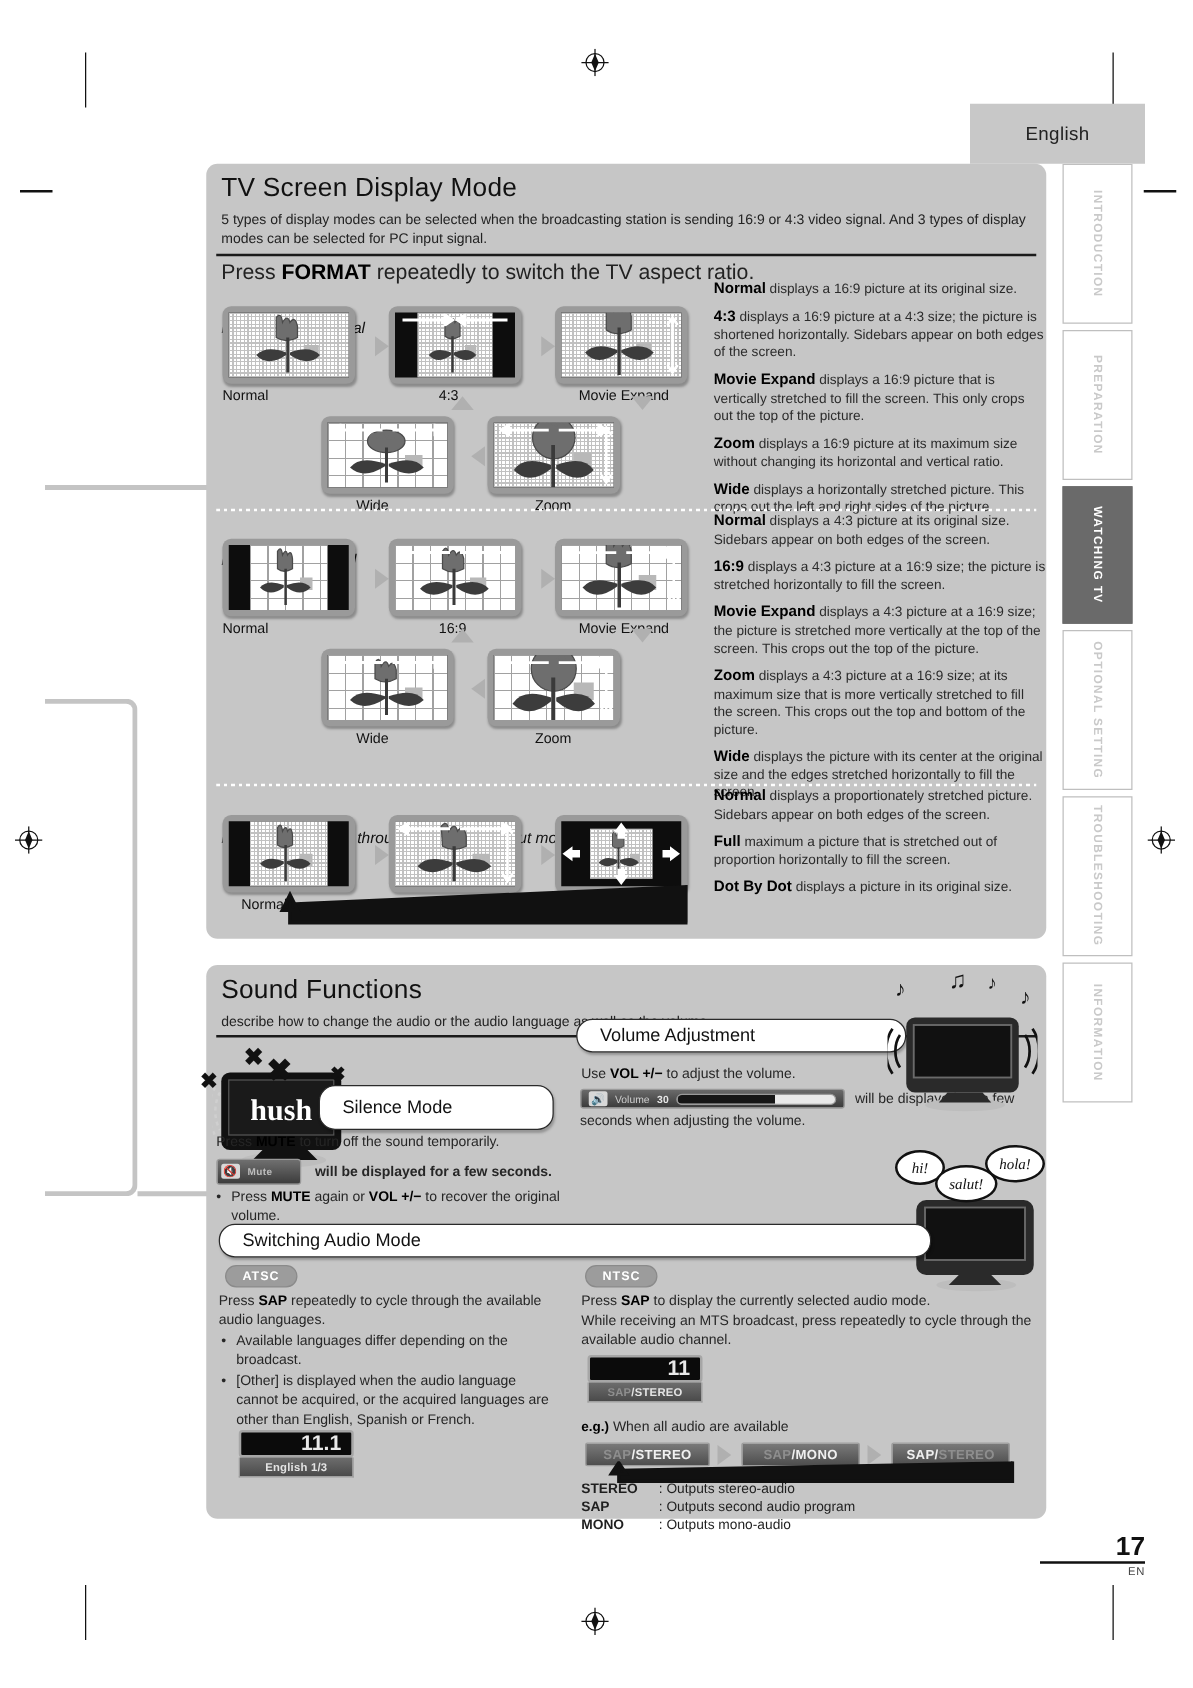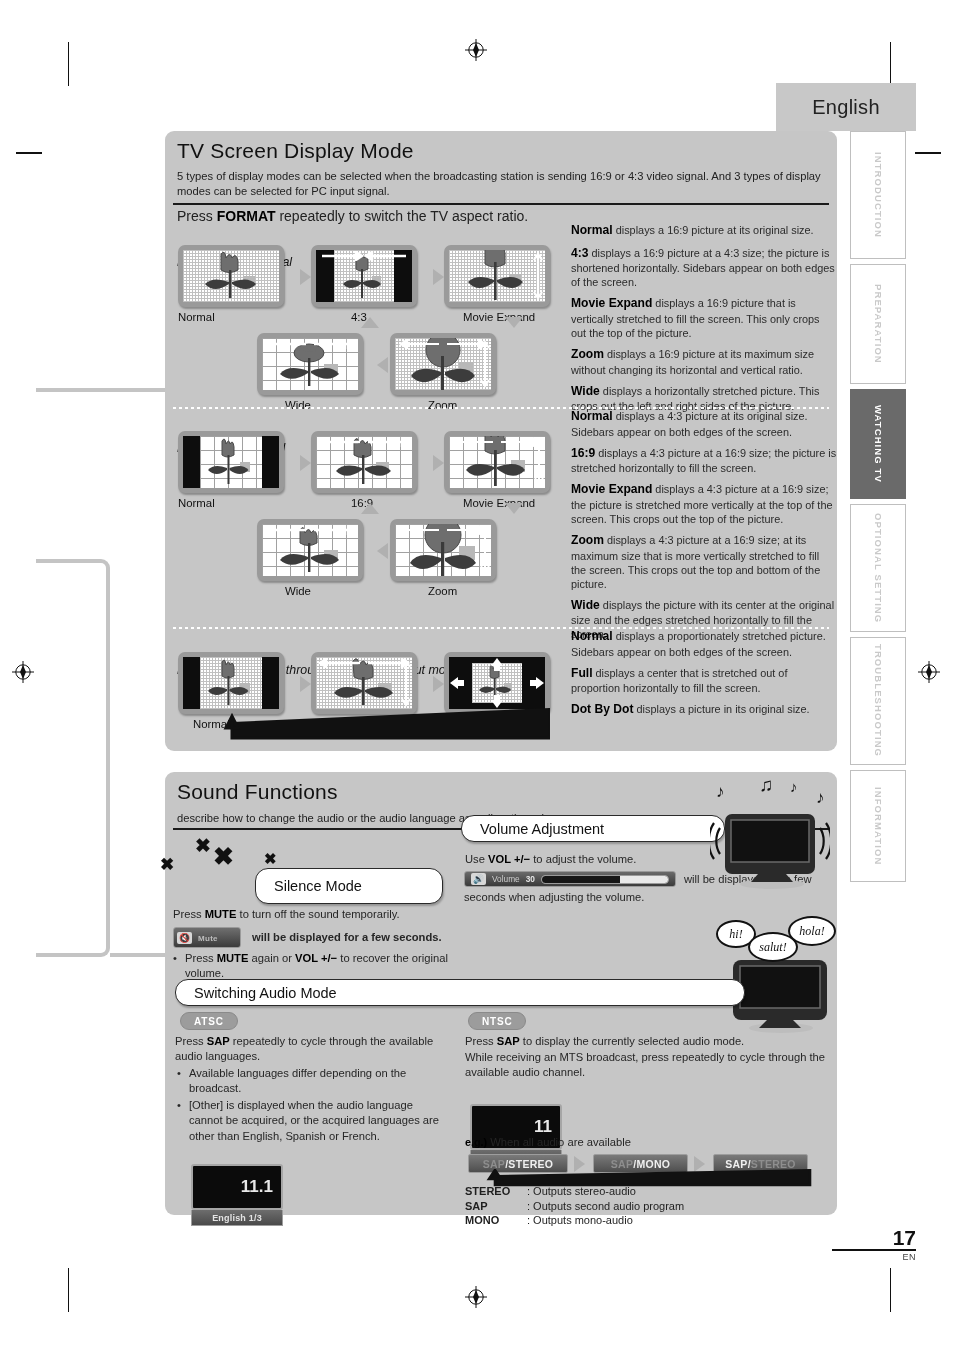--- a/index.html
+++ b/index.html
@@ -13,21 +13,21 @@
   }
   
   .cropmark { position:absolute; background:#111; }
   .regmark { position:absolute; width:22px; height:22px; }
   .regmark svg { display:block; }
 
   
   .lang-tab {
     position:absolute; left:776px; top:83px; width:140px; height:48px;
     background:#c8c8c8; display:flex; align-items:center; justify-content:center;
-    font-size:20px; color:#222; letter-spacing:.3px;
+    font-size:15px; color:#222; letter-spacing:.3px;
   }
 
   
   .side-tabs { position:absolute; left:850px; top:131px; width:56px; }
   .side-tab {
     width:56px; border:1px solid #bfbfbf; background:#fff; margin-bottom:5px;
     display:flex; align-items:center; justify-content:center;
     color:#c9c9c9; font-size:9.5px; letter-spacing:1.1px; font-weight:bold;
   }
   .side-tab span {
@@ -42,21 +42,21 @@
   #panel-screen { left:165px; top:131px; width:672px; height:620px; }
   #panel-sound  { left:165px; top:772px; width:672px; height:443px; }
 
   h1.sec-title {
     margin:0; font-weight:normal; font-size:21px; letter-spacing:.2px; color:#111;
   }
   .sec-sub { font-size:11.2px; line-height:1.32; color:#222; margin-top:2px; }
 
   .hr-black { height:1.6px; background:#1a1a1a; }
 
-  .press-line { font-size:14px; color:#222; }
+  .press-line { font-size:17px; color:#222; }
   .press-line b { font-weight:bold; color:#000; }
 
   .sig-label { font-style:italic; font-size:12.4px; color:#111; font-weight:500;margin-top:28px; }
 
   .dotrule {
     height:2px;
     background-image:repeating-linear-gradient(to right,#fff 0 3px, transparent 3px 6px);
   }
 
   
@@ -146,22 +146,22 @@
     flex:1; height:9px; background:#e9e9e9; border-radius:5px;
     border:1px solid #9a9a9a; position:relative; overflow:hidden;
   }
   .osd-vol .vfill { position:absolute; left:0; top:0; bottom:0; background:#161616; }
 
   .osd-ch {
     position:absolute; width:92px;
   }
   .osd-ch .chbox {
     background:#0b0b0b; border:2px solid #a6a6a6; border-radius:3px;
-    height:46px; display:flex; align-items:center; justify-content:flex-end;
-    padding-right:8px; color:#e9e9e9; font-size:17px; font-weight:bold;margin-top:20px;
+    height:22px; display:flex; align-items:center; justify-content:flex-end;
+    padding-right:8px; color:#e9e9e9; font-size:17px; font-weight:bold;
   }
   .osd-ch .chsub {
     background:linear-gradient(#6d6d6d,#4a4a4a); border:1px solid #9d9d9d;
     border-top:none; height:16px; display:flex; align-items:center; justify-content:center;
     color:#e4e4e4; font-size:9px; font-weight:bold; letter-spacing:.2px;
   }
   .dim { color:#8e8e8e; }
 
   .chip-audio {
     position:absolute; height:19px; background:linear-gradient(#7a7a7a,#4e4e4e);
@@ -591,31 +591,42 @@
     </div>
   </div>
   <div class="tlabel" style="left:296px;top:587px;">Dot By Dot</div>
 
   <svg width="330" height="40" viewBox="0 0 330 40" style="position:absolute;left:55px;top:577px;">
     <path d="M330 0 V30 H12 V14 M6 20 L12 8 L18 20 Z" stroke="#111" stroke-width="3" fill="#111"></path>
   </svg>
 
   <div class="desc" style="left:390px;top:498px;width:282px;">
     <p><b>Normal</b><span> displays a proportionately stretched picture. Sidebars appear on both edges of the screen.</span></p>
-    <p><b>Full</b><span> displays a center that is stretched out of proportion horizontally to fill the screen.</span></p>
+    <p><b>Full</b><span> maximum a picture that is stretched out of proportion horizontally to fill the screen.</span></p>
     <p><b>Dot By Dot</b><span> displays a picture in its original size.</span></p>
   </div>
 </div>
 
 <div class="panel" id="panel-sound">
 
   <h1 class="sec-title" style="position:absolute;left:12px;top:8px;">Sound Functions</h1>
   <div class="sec-sub" style="position:absolute;left:12px;top:37px;width:648px;">describe how to change the audio or  the audio language as well as the volume.</div>
   <div class="hr-black" style="position:absolute;left:8px;top:56px;width:656px;"></div>
 
+  <div class="tvicon" style="left:5px;top:68px;width:110px;height:100px;">
+    <svg width="110" height="100" viewBox="0 0 110 100">
+      <ellipse cx="57" cy="88" rx="34" ry="6" fill="#bdbdbd"></ellipse>
+      <path d="M14 18 h82 a7 7 0 0 1 7 7 v48 a7 7 0 0 1 -7 7 h-82 a7 7 0 0 1 -7 -7 v-48 a7 7 0 0 1 7 -7 z" fill="#111"></path>
+      <rect x="13" y="24" width="84" height="44" fill="#1a1a1a" stroke="#555" stroke-width="1"></rect>
+      <path d="M40 80 h36 l8 8 h-52 z" fill="#111"></path>
+      <text x="55" y="56" font-family="Liberation Serif, serif" font-size="24" font-weight="bold" fill="#fff" text-anchor="middle">hush</text>
+      <path d="M6 34 a14 22 0 0 0 0 30" stroke="#cfcfcf" stroke-width="2" fill="none" stroke-dasharray="3 3"></path>
+      <path d="M2 30 a18 28 0 0 0 0 38" stroke="#cfcfcf" stroke-width="2" fill="none" stroke-dasharray="3 3"></path>
+    </svg>
+  </div>
   <div class="xmark" style="left:30px;top:62px;font-size:19px;">✖</div>
   <div class="xmark" style="left:48px;top:70px;font-size:25px;">✖</div>
   <div class="xmark" style="left:-5px;top:82px;font-size:17px;">✖</div>
   <div class="xmark" style="left:99px;top:78px;font-size:15px;">✖</div>
 
   <div class="titlebar" style="left:90px;top:96px;width:188px;height:36px;">
     <span>Silence Mode</span>
   </div>
 
   <div class="body-text" style="left:8px;top:135px;width:290px;">

